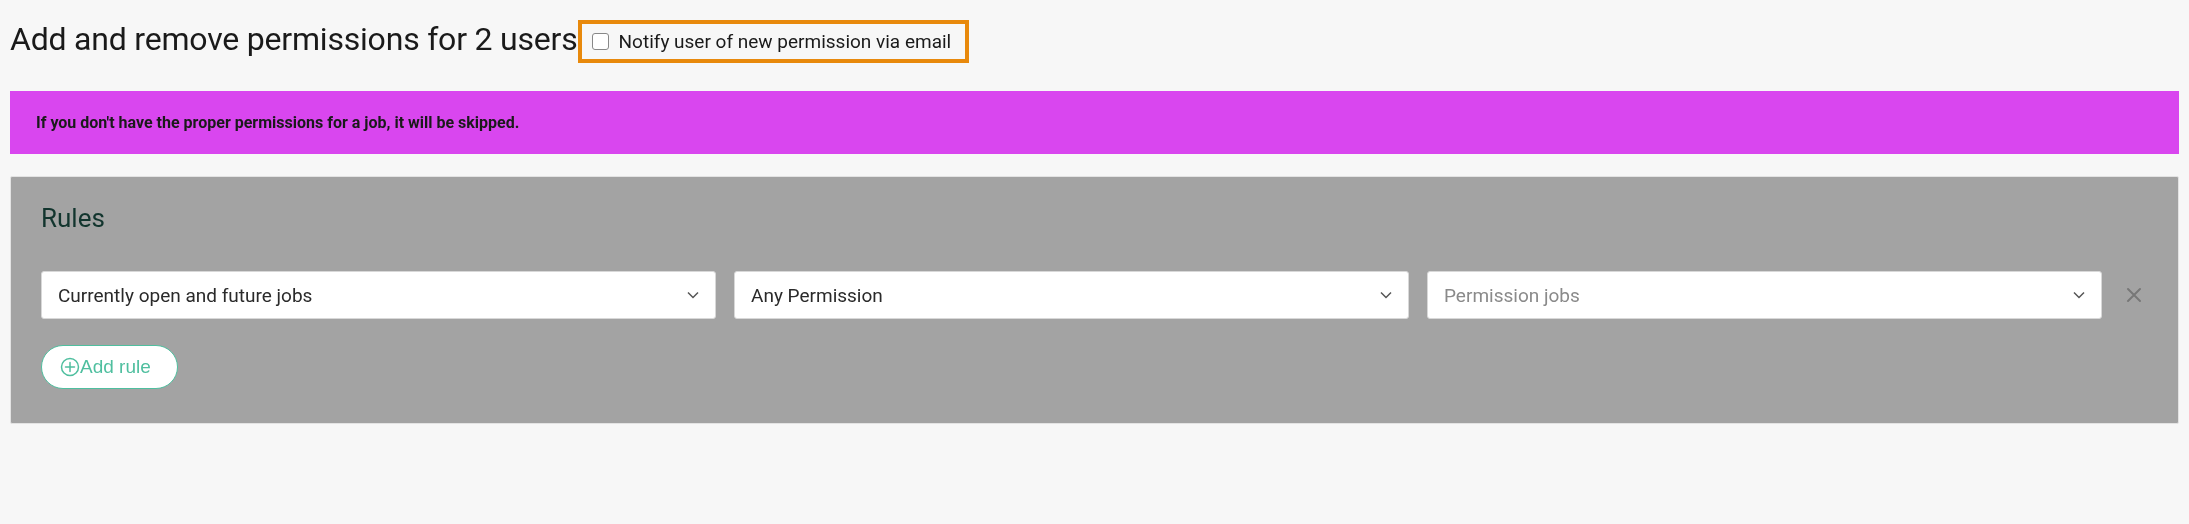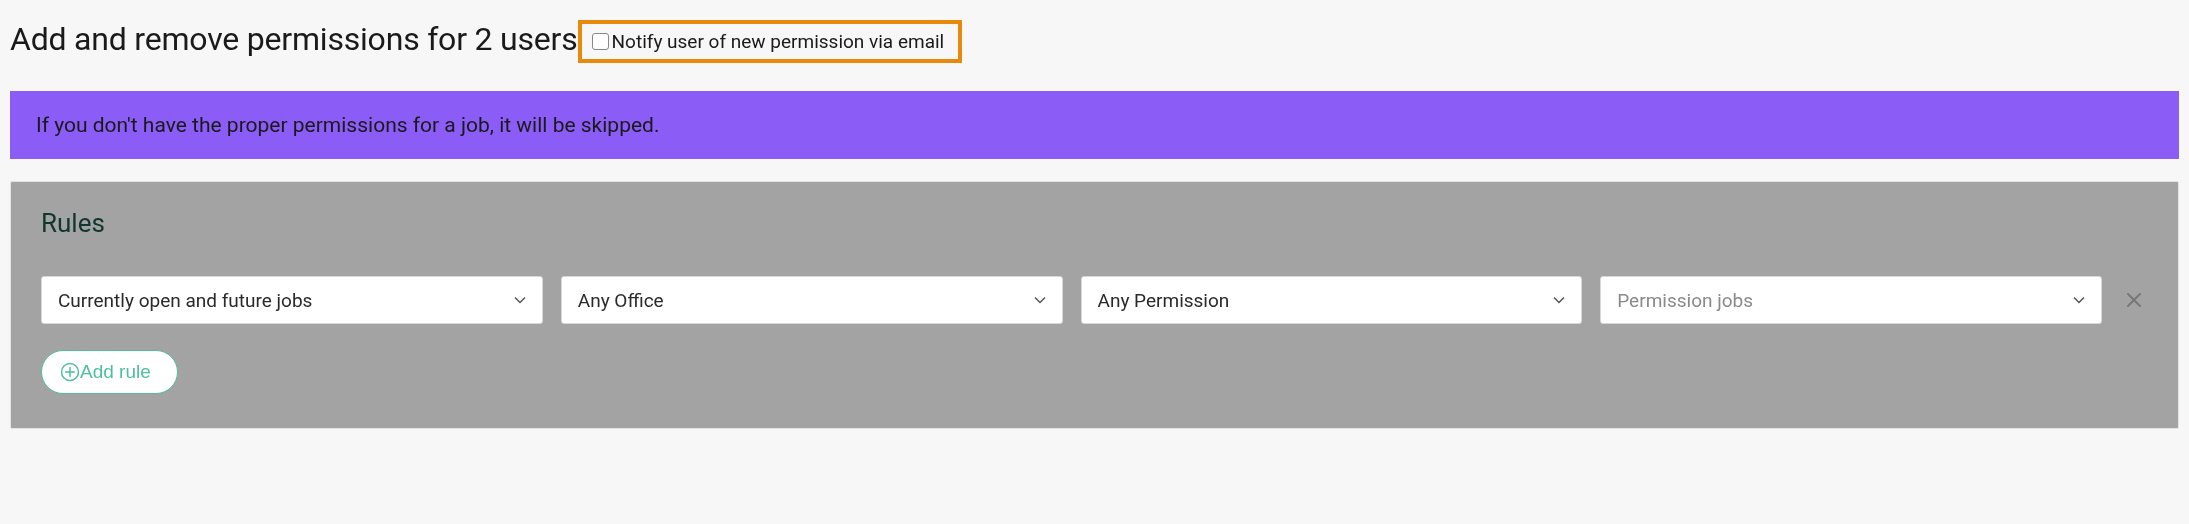--- a/index.html
+++ b/index.html
@@ -24,43 +24,44 @@
       font-size: 32px;
       font-weight: 400;
       color: #1a1a1a;
       letter-spacing: -0.2px;
     }
     .notify-box {
       border: 4px solid #e8890c;
       padding: 6px 14px 6px 10px;
       display: flex;
       align-items: center;
-      gap: 3px;
+      gap: 10px;
       background: #f7f7f7;
     }
     .notify-checkbox {
       width: 17px;
       height: 17px;
       border: 1.5px solid #888;
       border-radius: 3px;
       background: #fff;
       cursor: pointer;
       flex-shrink: 0;
     }
     .notify-label {
       font-size: 19px;
       color: #1a1a1a;
       white-space: nowrap;
     }
     .info-banner {
-      background: #8b5cf6;
+      background: #d946ef;
       padding: 22px 26px;
       margin-bottom: 22px;
-      font-size: 21px;
-      color: #1a1a1a;
+      font-size: 16px;
+      color: #1a1a1a;
+      font-weight: bold;
     }
     .rules-panel {
       background: #a3a3a3;
       border: 1px solid #e3e3e3;
       border-radius: 2px;
       padding: 26px 30px 34px 30px;
     }
     .rules-heading {
       font-size: 26px;
       font-weight: 400;
@@ -151,28 +152,20 @@
   <div class="rules-row">
     <div class="select-box">
       <span class="select-text">Currently open and future jobs</span>
       <span class="caret">
         <svg width="12" height="8" viewBox="0 0 12 8">
             <path d="M1 1.5 L6 6.5 L11 1.5" fill="none" stroke="#555" stroke-width="1.5"></path>
           </svg>
       </span>
     </div>
 
-    <div class="select-box">
-      <span class="select-text">Any Office</span>
-      <span class="caret">
-        <svg width="12" height="8" viewBox="0 0 12 8">
-            <path d="M1 1.5 L6 6.5 L11 1.5" fill="none" stroke="#555" stroke-width="1.5"></path>
-          </svg>
-      </span>
-    </div>
 
     <div class="select-box">
       <span class="select-text">Any Permission</span>
       <span class="caret">
         <svg width="12" height="8" viewBox="0 0 12 8">
             <path d="M1 1.5 L6 6.5 L11 1.5" fill="none" stroke="#555" stroke-width="1.5"></path>
           </svg>
       </span>
     </div>
 

